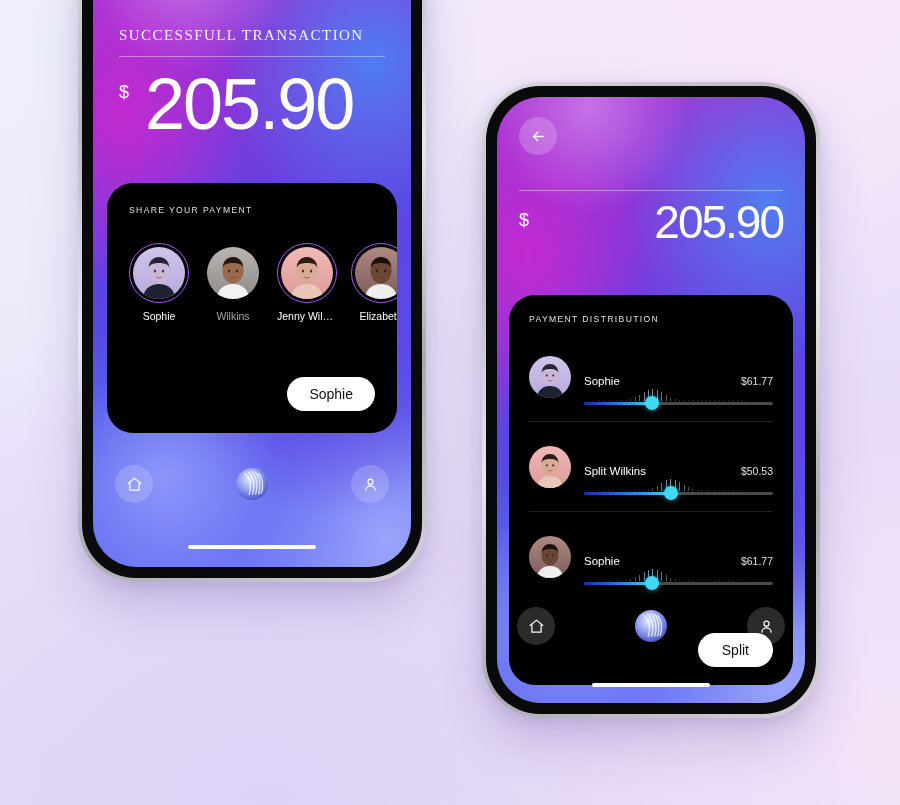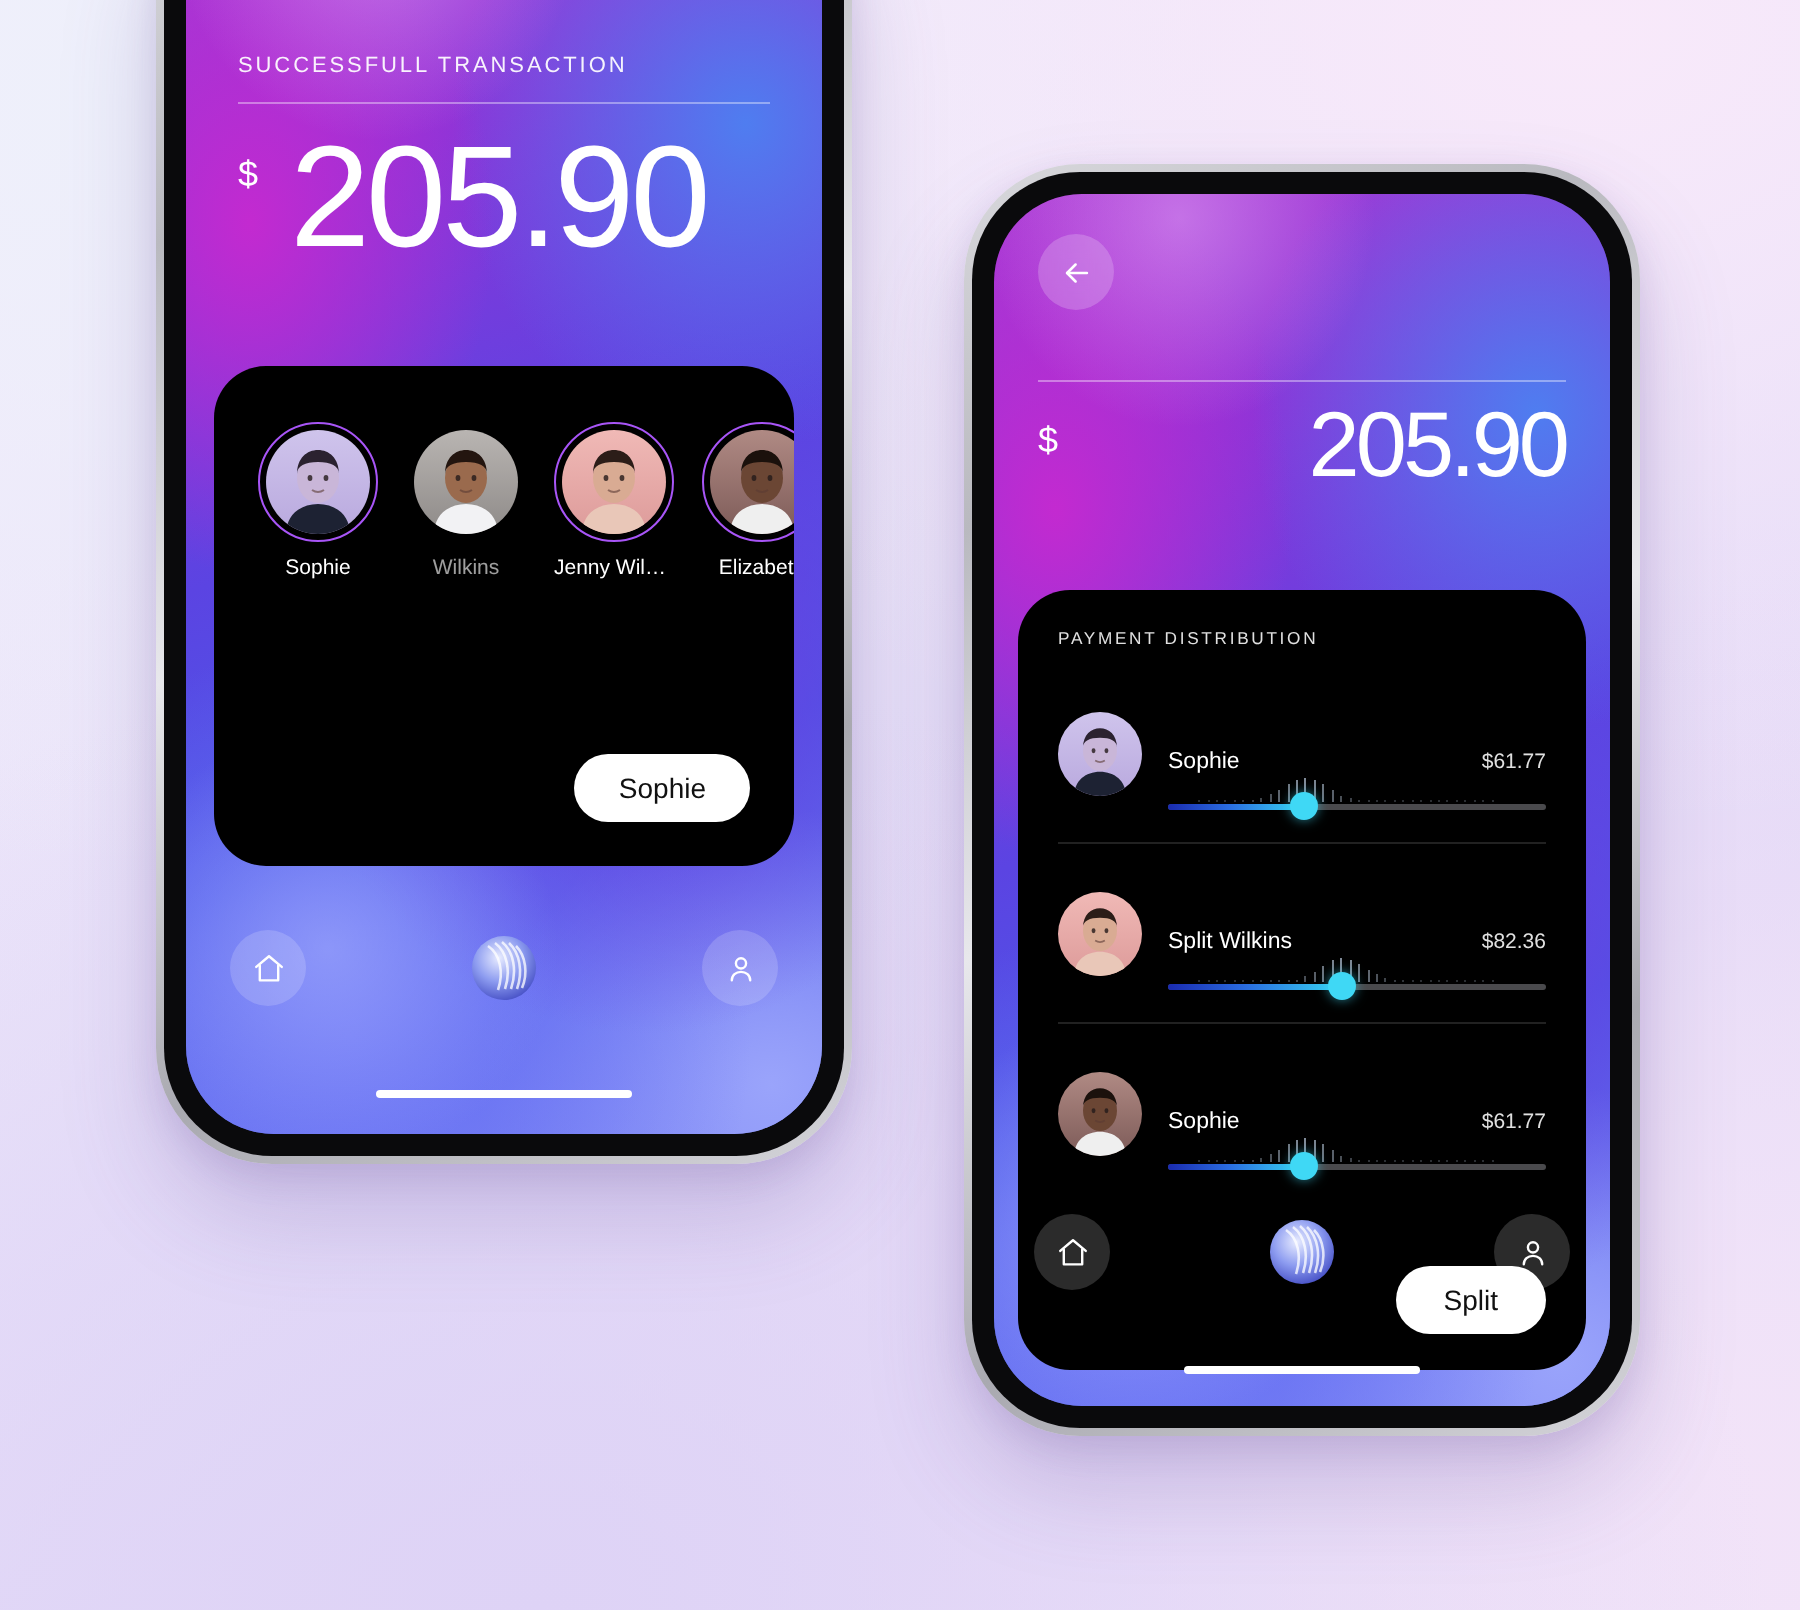--- a/index.html
+++ b/index.html
@@ -57,24 +57,25 @@
     background: radial-gradient(60% 60% at 40% 50%, rgba(170,180,255,.55) 0%, rgba(170,180,255,0) 70%);
   }
   .wall-sheen {
     position:absolute; left:-10%; top:-18%; width:80%; height:40%;
     background: radial-gradient(55% 60% at 50% 50%, rgba(226,160,245,.55) 0%, rgba(226,160,245,0) 72%);
   }
 
   
   .hdr-label {
     color: rgba(255,255,255,.93);
-    font-size: 11px;
+    font-size: 15px;
     letter-spacing: 1.45px;
     font-weight: 500;
     text-transform: uppercase;
+    font-family: Liberation Serif, serif;
   }
   .hdr-rule { height:1px; background: rgba(255,255,255,.38); }
   .amount-row { display:flex; align-items:flex-start; }
   .dollar { color:#fff; font-size:18px; font-weight:400; line-height:1; }
   .amount { color:#fff; font-weight:350; letter-spacing:-2px; line-height:.94; }
 
   .back-btn {
     width:38px; height:38px; border-radius:50%;
     background: rgba(255,255,255,.2);
     backdrop-filter: blur(6px);
@@ -164,20 +165,23 @@
       <div style="position:absolute;left:26px;right:26px;top:76px;">
         <div class="hdr-label">SUCCESSFULL TRANSACTION</div>
         <div class="hdr-rule" style="margin-top:12px;"></div>
         <div class="amount-row" style="margin-top:14px;">
           <span class="dollar" style="margin-top:12px;">$</span>
           <span class="amount" style="font-size:72px;margin-left:16px;">205.90</span>
         </div>
       </div>
 
       <div class="card" id="left-card" style="left:14px;right:14px;top:232px;height:250px;">
+        <div style="padding:22px 22px 0 22px;">
+          <div class="card-title">SHARE YOUR PAYMENT</div>
+        </div>
         <div class="avatar-row" id="left-avatars" style="margin:28px 0 0 22px;overflow:hidden;">
             <div class="av-item">
               <div class="av-ring sel">
                 <div class="av-photo"><svg width="52" height="52" viewBox="0 0 52 52">
                     <defs>
                       <linearGradient id="bgpL0" x1="0" y1="0" x2="0" y2="1">
                         <stop offset="0%" stop-color="#cfc4ec"></stop>
                         <stop offset="100%" stop-color="#b9a9de"></stop>
                       </linearGradient>
                     </defs>
@@ -402,21 +406,21 @@
                   <path d="M10 52c0-9.5 7.2-15 16-15s16 5.5 16 15z" fill="#e9c7b8"></path>
                   <ellipse cx="26" cy="24" rx="10.5" ry="12.5" fill="#d9ab93"></ellipse>
                   <path d="M15.5 22c0-8 5-12 10.5-12S36.5 14 36.5 22c0-4-4-6-10.5-6S15.5 18 15.5 22z" fill="#2c1d18"></path>
                   <ellipse cx="22" cy="24" rx="1.2" ry="1.5" fill="#241a1a" opacity=".8"></ellipse>
                   <ellipse cx="30" cy="24" rx="1.2" ry="1.5" fill="#241a1a" opacity=".8"></ellipse>
                   <path d="M23 30c1.8 1.2 4.2 1.2 6 0" stroke="#5a3a33" stroke-width="1" fill="none" opacity=".6"></path>
                 </svg></div>
               <div class="dist-body">
                 <div class="dist-top">
                   <span class="dist-name">Split Wilkins</span>
-                  <span class="dist-amt">$82.36</span>
+                  <span class="dist-amt">$50.53</span>
                 </div>
                 <div class="slider">
                   <div class="ticks">
                     <div class="tick" style="left: 8%; height: 1.2px; opacity: 0.3;"></div>
                     <div class="tick" style="left: 10.35%; height: 1.2px; opacity: 0.3;"></div>
                     <div class="tick" style="left: 12.7%; height: 1.2px; opacity: 0.3;"></div>
                     <div class="tick" style="left: 15.05%; height: 1.2px; opacity: 0.3;"></div>
                     <div class="tick" style="left: 17.4%; height: 1.2px; opacity: 0.3;"></div>
                     <div class="tick" style="left: 19.75%; height: 1.2px; opacity: 0.3;"></div>
                     <div class="tick" style="left: 22.1%; height: 1.2px; opacity: 0.3;"></div>

